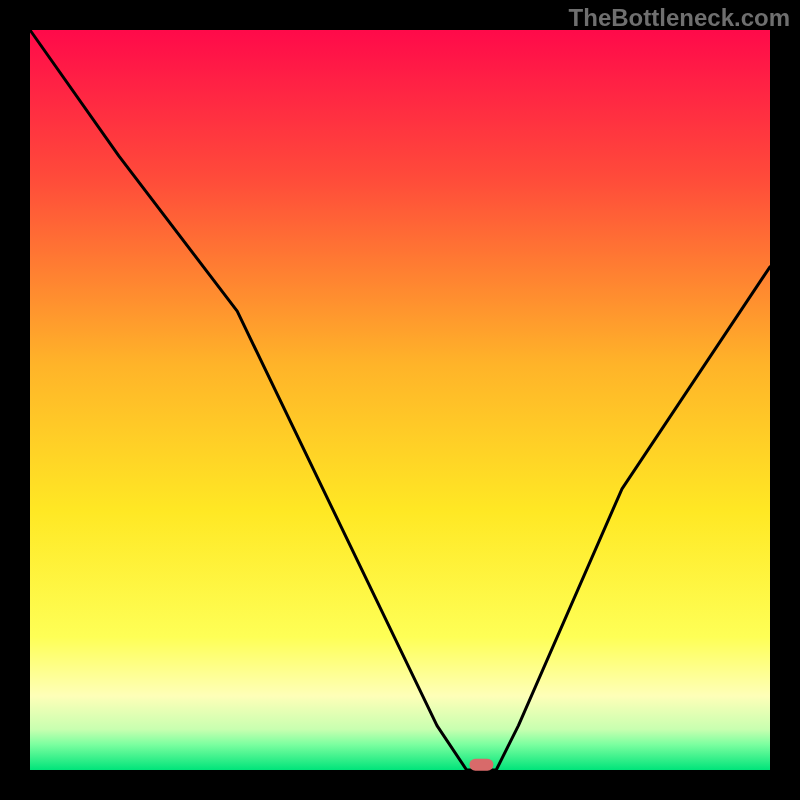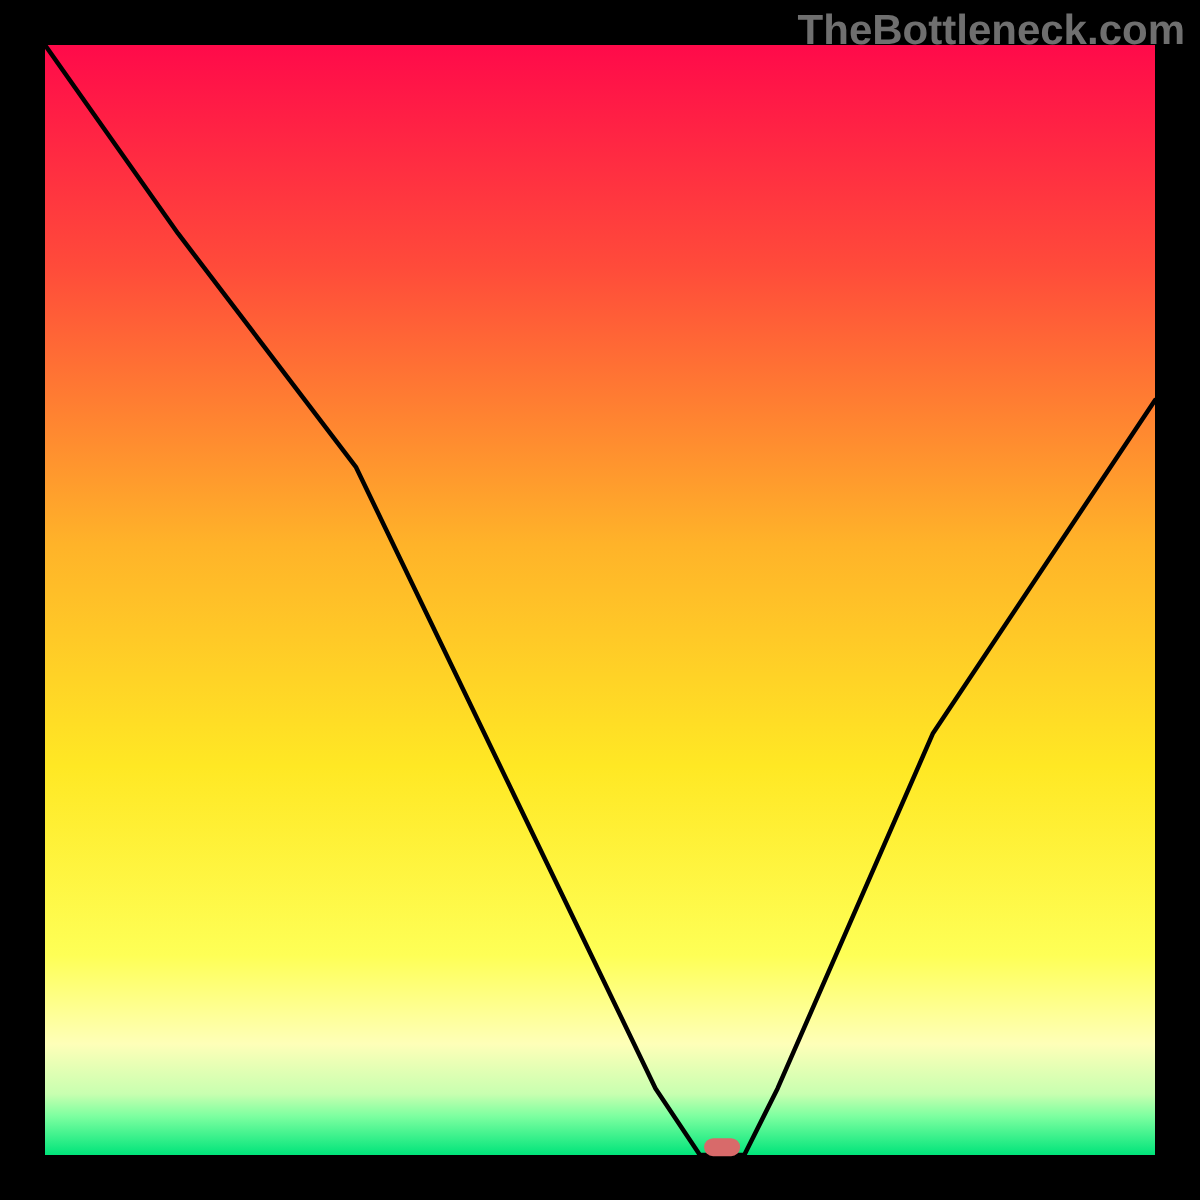--- a/index.html
+++ b/index.html
@@ -13,21 +13,21 @@
   .chart-container {
     position: relative;
     width: 800px;
     height: 800px;
   }
   .watermark {
     position: absolute;
     top: 4px;
     right: 10px;
     font-family: Arial, Helvetica, sans-serif;
-    font-size: 28px;
+    font-size: 24px;
     font-weight: bold;
     color: #6f6f6f;
     letter-spacing: 0px;
     z-index: 10;
   }
   svg {
     display: block;
   }
 </style>
 </head>

